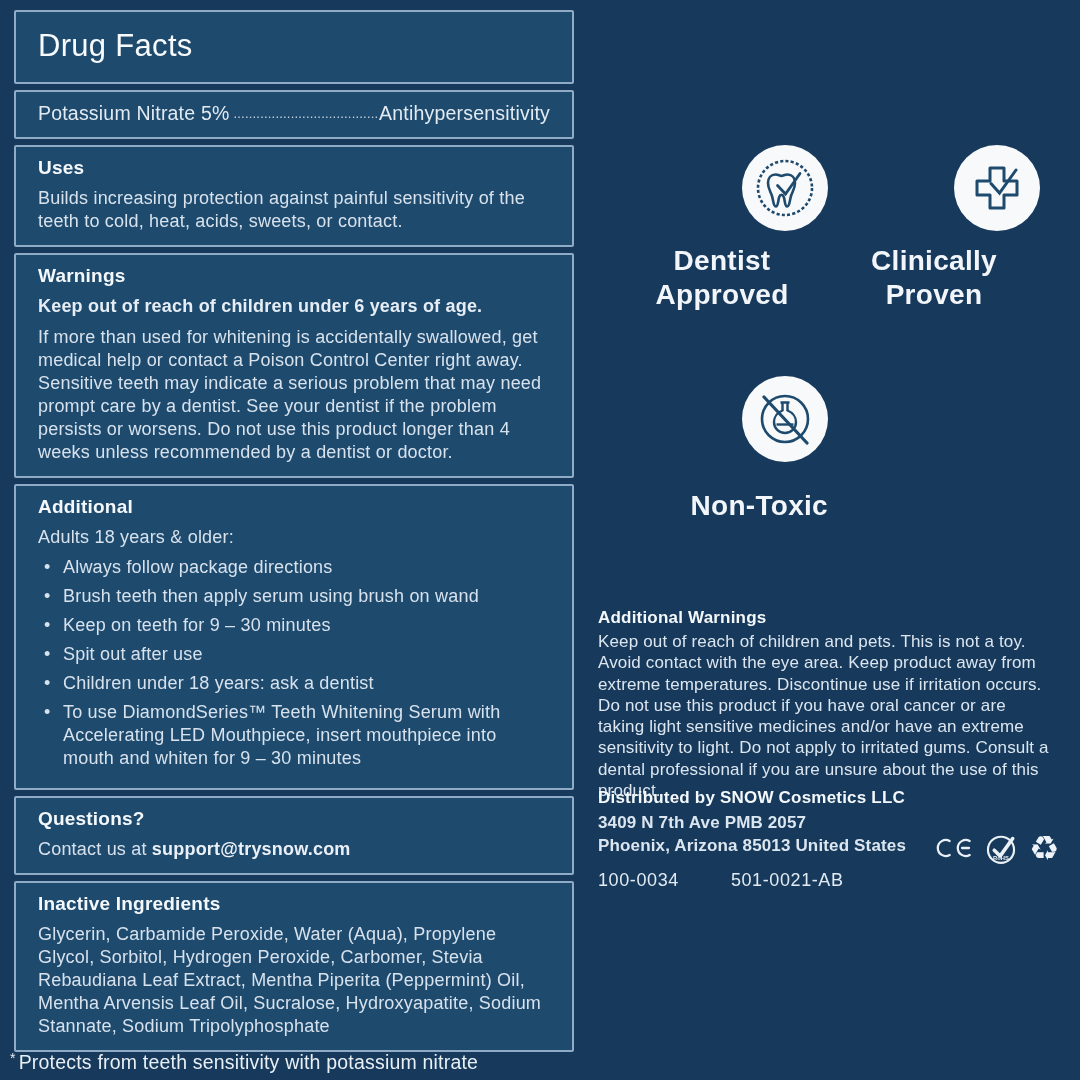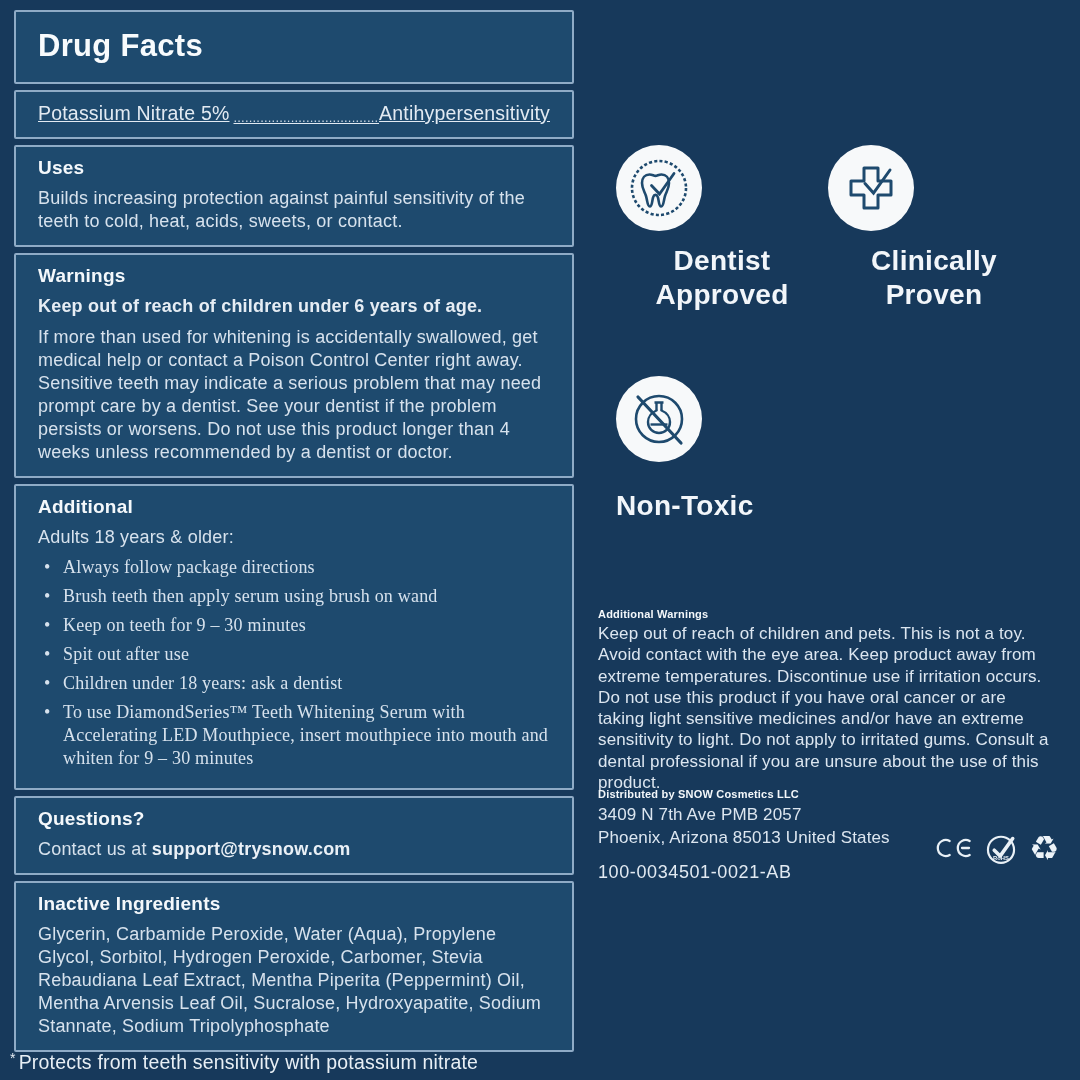--- a/index.html
+++ b/index.html
@@ -15,65 +15,65 @@
     position:absolute; left:14px; top:10px; width:560px;
     display:flex; flex-direction:column; gap:6px;
   }
   .box {
     background:#1E4A6E;
     border:2px solid #8FABC6;
     border-radius:2px;
     padding:10px 22px 12px 22px;
   }
   .box h1 {
-    color:#F8FBFD; font-size:31px; font-weight:700; letter-spacing:.3px; padding:6px 0;
+    color:#F8FBFD; font-size:31px; font-weight:400; letter-spacing:.3px; padding:6px 0;
   }
   .box h2 {
     color:#F4F8FB; font-size:19px; font-weight:700; letter-spacing:.2px; margin-bottom:3px;
   }
   .body-text { font-size:18px; line-height:23px; letter-spacing:.2px; color:#D7E2ED;margin-top:8px; }
   .bold-line { font-weight:700; color:#E6EDF4; }
-  .ai-row { display:flex; align-items:flex-end; font-size:19.5px; color:#E2EAF2; letter-spacing:.2px;text-decoration:underline; }
+  .ai-row { display:flex; align-items:center; font-size:19.5px; color:#E2EAF2; letter-spacing:.2px; }
   .ai-leader { flex:1; overflow:hidden; white-space:nowrap; font-size:13px; color:#C9D7E4; padding:0 4px; }
   .dir-list { list-style:none; margin-top:7px; }
   .dir-list li {
     position:relative; padding-left:25px; margin-bottom:6px;
-    font-size:18px; line-height:23px; letter-spacing:.2px;font-family:Liberation Serif, serif;
+    font-size:18px; line-height:23px; letter-spacing:.2px;
   }
   .dir-list li::before {
     content:"•"; position:absolute; left:6px; top:0; color:#D7E2ED;
   }
   .q-email { font-weight:700; color:#EAF0F6; }
   .footnote {
     position:absolute; left:10px; top:1050px; font-size:19.5px; letter-spacing:.2px; color:#E8EFF5;
   }
   .footnote .mark { vertical-align:6px; font-size:14px; margin-right:3px; }
   
   .badges {
     position:absolute; left:616px; top:145px; width:424px;
     display:grid; grid-template-columns:212px 212px; row-gap:64px;
   }
-  .badge { display:flex; flex-direction:column; align-items:flex-start; }
+  .badge { display:flex; flex-direction:column; align-items:flex-end; }
   .badge-circle {
     width:86px; height:86px; border-radius:50%; background:#F7F9FA;
     display:flex; align-items:center; justify-content:center;
   }
   .badge-label {
     margin-top:13px; text-align:center; color:#F2F6FA;
     font-size:28px; font-weight:700; line-height:34px; letter-spacing:.3px;
   }
   .badge-label.single { margin-top:27px; }
   .addwarn { position:absolute; left:598px; top:608px; width:458px; }
   .addwarn h3, .dist h3 {
-    color:#F4F8FB; font-size:11px; font-weight:700; letter-spacing:.2px; margin-bottom:3px;
+    color:#F4F8FB; font-size:17px; font-weight:700; letter-spacing:.2px; margin-bottom:3px;
   }
   .small-text { font-size:17px; line-height:21.3px; letter-spacing:.15px; color:#DCE6F0; }
   .dist { position:absolute; left:598px; top:788px; width:380px; }
-  .dist .small-text { line-height:23px; }
-  .codes { display:flex; margin-top:13px; font-size:18px; letter-spacing:.6px; color:#E2EAF2; }
+  .dist .small-text { line-height:23px;font-weight:bold; }
+  .codes { display:flex; gap:52px; margin-top:13px; font-size:18px; letter-spacing:.6px; color:#E2EAF2; }
   .certs {
     position:absolute; left:933px; top:830px; width:130px;
     display:flex; align-items:center; gap:10px;
   }
   .ce-text { display:flex; align-items:center; }
   .recycle { font-size:34px; line-height:34px; color:#EDF3F8; }
   svg { display:block; }
 </style>
 </head>
 <body>

